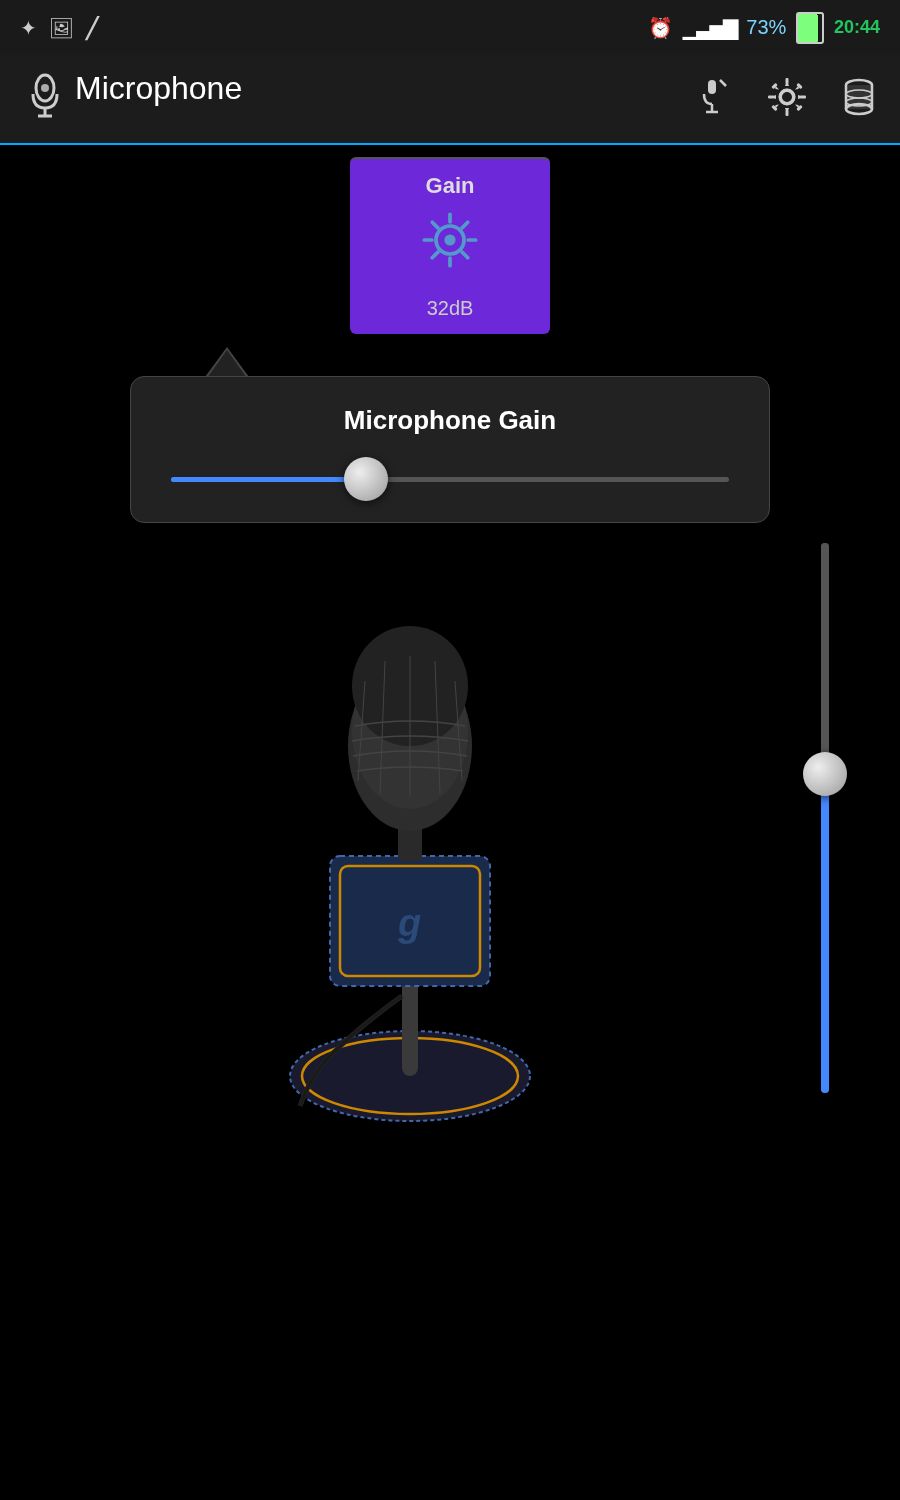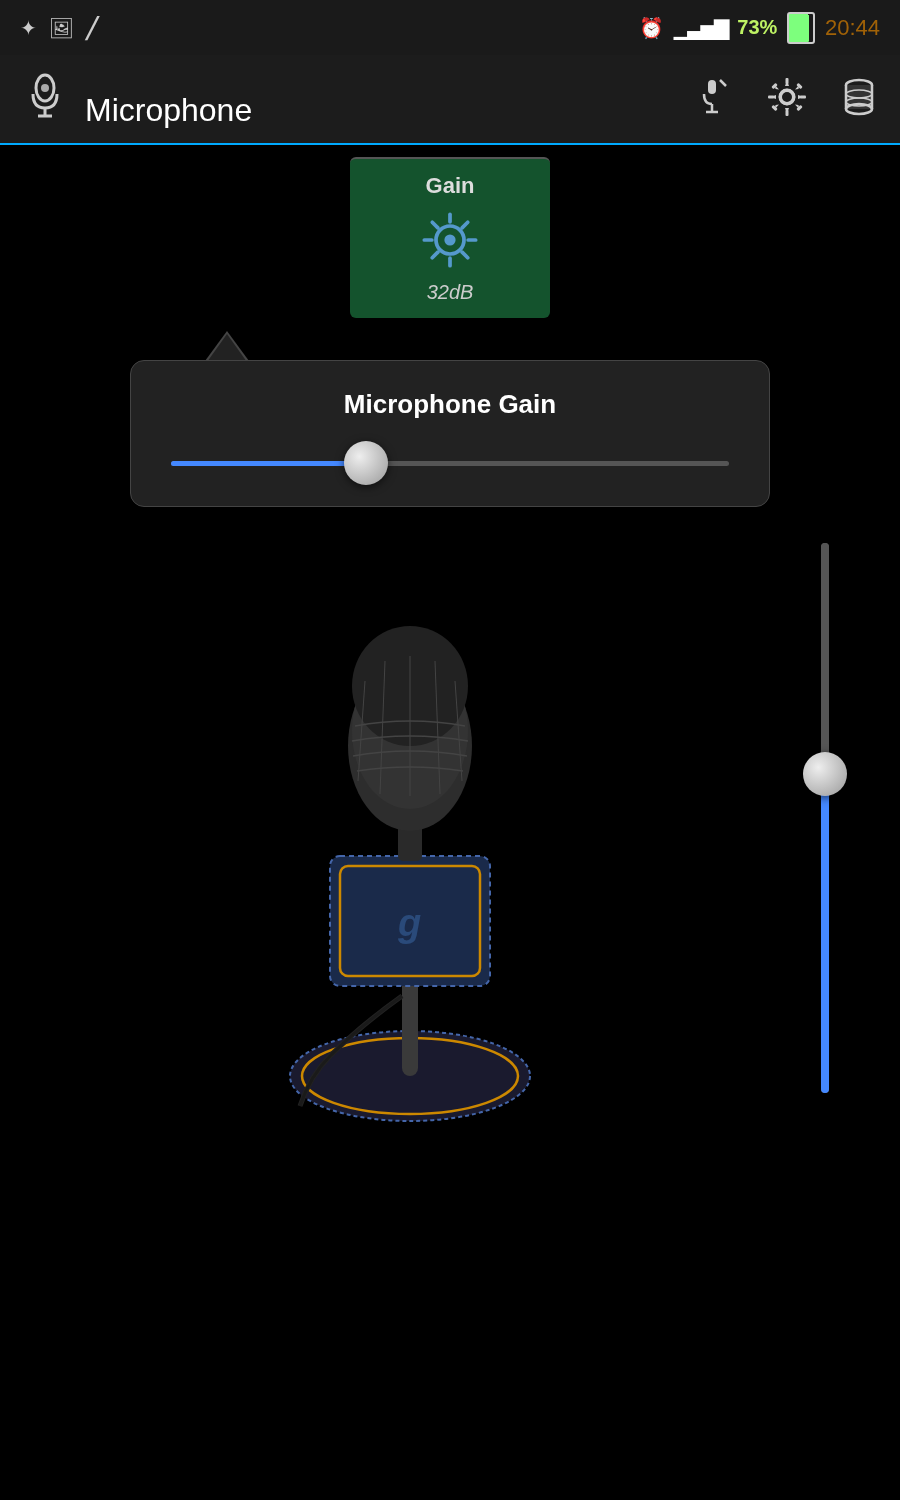--- a/index.html
+++ b/index.html
@@ -40,22 +40,22 @@
       width: 100%;
       height: 90px;
       background: #1c1c1c;
       display: flex;
       align-items: center;
       padding: 0 20px;
       border-bottom: 2px solid #00aaff;
     }
     .app-title-area {
       display: flex;
-      align-items: flex-end;
-      gap: 15px;
+      align-items: flex-start;
+      gap: 5px;
       flex: 1;
     }
     .app-title-text {
       color: #fff;
       font-size: 32px;
       font-weight: 400;
     }
     .app-bar-icons {
       display: flex;
       align-items: center;
@@ -78,40 +78,39 @@
       flex-direction: column;
       align-items: center;
       justify-content: space-between;
       padding: 14px 20px 14px 20px;
       cursor: pointer;
       width: 200px;
       min-height: 160px;
       position: relative;
     }
     .tab-item.active {
-      background: #14532d;
+      background: #6d28d9;
       border-top: 2px solid #555;
     }
     .tab-label {
       color: #ddd;
       font-size: 22px;
       font-weight: bold;
       margin-bottom: 6px;
     }
     .tab-icon-area {
       flex: 1;
       display: flex;
       align-items: center;
       justify-content: center;
     }
     .tab-sub-label {
       color: #ccc;
       font-size: 20px;
-      margin-top: 6px;
-      font-style: italic;
+      margin-top: 22px;
     }
 
     
     .gain-icon {
       width: 70px;
       height: 70px;
       position: relative;
     }
     .gain-icon svg {
       width: 70px;
@@ -125,21 +124,21 @@
     }
 
     
     .eq-icon svg {
       width: 60px;
       height: 70px;
     }
 
     
     #gain-panel {
-      margin: 16px auto;
+      margin: 0 auto;
       width: 640px;
       background: #222;
       border: 1px solid #444;
       border-radius: 14px;
       padding: 28px 40px;
       position: relative;
       margin-top: 0;
     }
     .gain-panel-title {
       color: #fff;
@@ -304,23 +303,23 @@
 <div id="status-bar">
   <div class="status-left">
 
     <span style="color:#ccc; font-size:20px;">✦</span>
     <span style="color:#ccc; font-size:20px;">🖼</span>
     <span style="color:#ccc; font-size:20px; font-weight:bold;">╱</span>
   </div>
   <div class="status-right">
     <span style="color:#fff; font-size:20px;">⏰</span>
     <span style="color:#fff; font-size:20px; letter-spacing:-2px;">▁▃▅▇</span>
-    <span style="color:#bef264; font-size:20px; font-weight:bold;">73%</span>
+    <span style="color:#7dd3fc; font-size:20px; font-weight:normal;">73%</span>
     <span style="color:#7dff7d; font-size:22px; border: 2px solid #ccc; padding: 1px 4px; border-radius:3px; background: linear-gradient(to right, #7dff7d 80%, transparent 80%);">▐</span>
-    <span style="color:#a16207; font-size:22px; font-weight:normal;">20:44</span>
+    <span style="color:#22c55e; font-size:18px; font-weight:bold;">20:44</span>
   </div>
 </div>
 
 <div id="app-bar">
   <div class="app-title-area">
     <span style="font-size:38px; color:#ccc;">
       <svg width="50" height="50" viewBox="0 0 50 50">
         <ellipse cx="25" cy="18" rx="9" ry="13" fill="none" stroke="#ccc" stroke-width="3"></ellipse>
         <path d="M13 24 Q13 38 25 38 Q37 38 37 24" fill="none" stroke="#ccc" stroke-width="3"></path>
         <line x1="25" y1="38" x2="25" y2="46" stroke="#ccc" stroke-width="3"></line>

